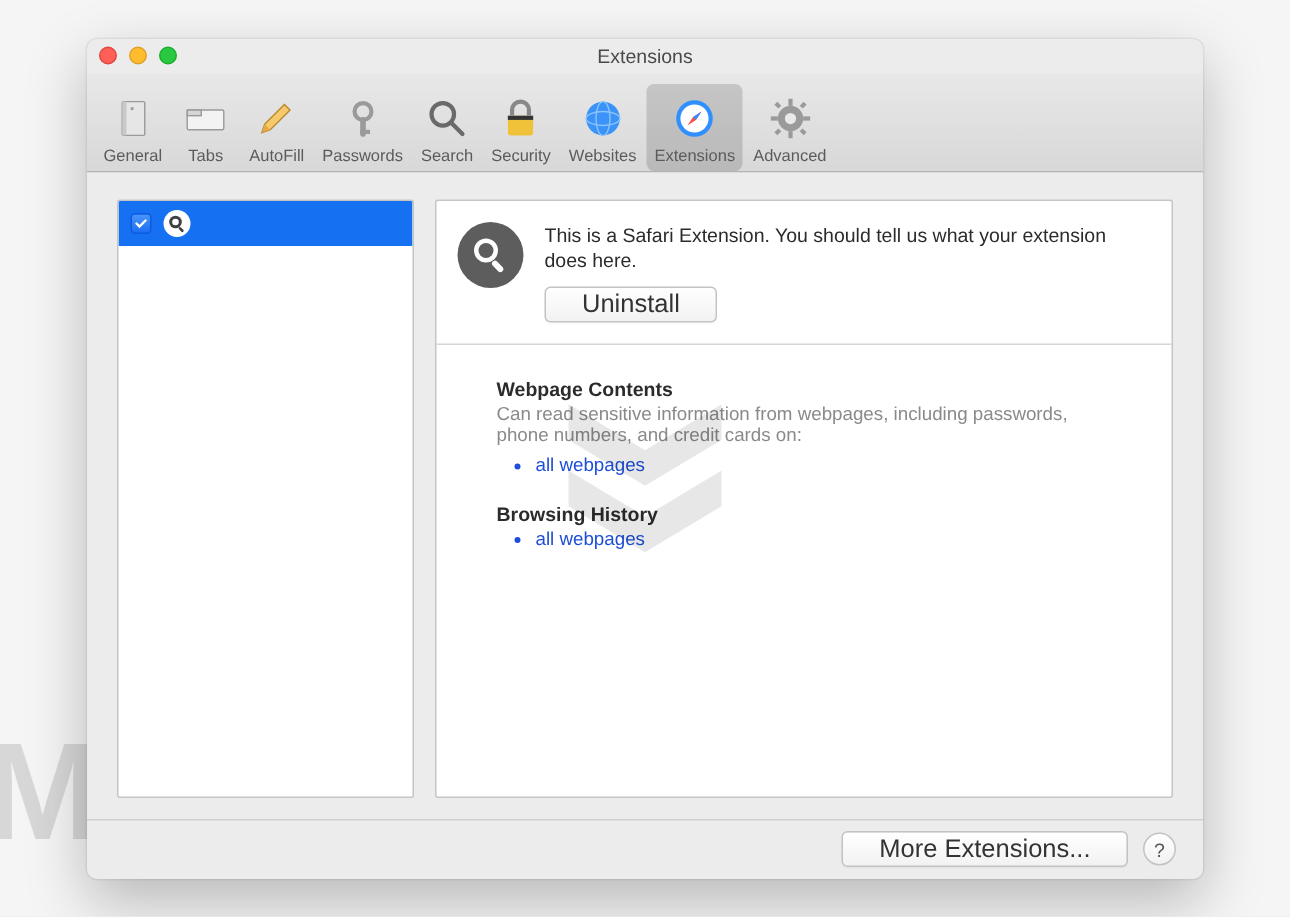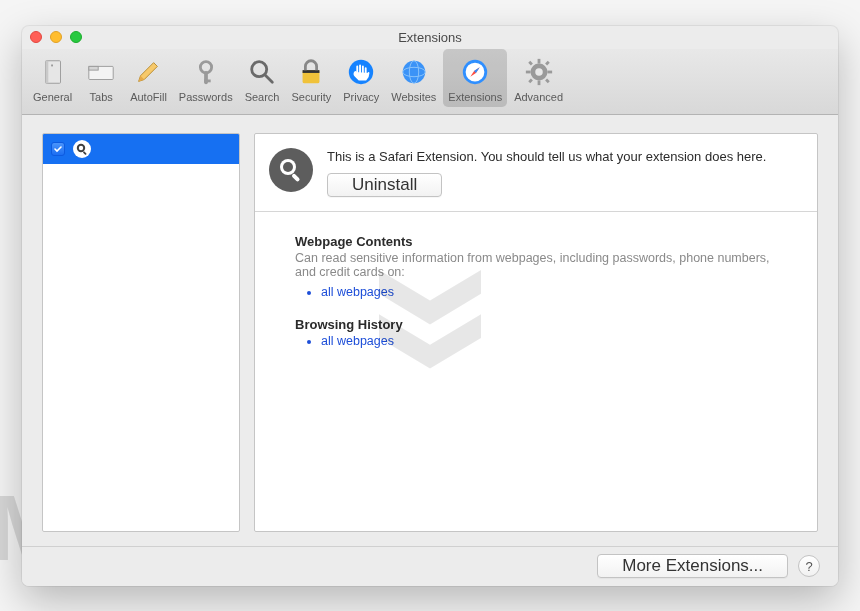--- a/index.html
+++ b/index.html
@@ -20,21 +20,21 @@
       right: -10px;
       font-size: 92px;
       font-weight: 700;
       color: rgba(0,0,0,0.12);
       letter-spacing: 6px;
       white-space: nowrap;
       pointer-events: none;
       font-family: Arial, sans-serif;
     }
     .window {
-      width: 816px;
+      width: 744px;
       height: 560px;
       background: #ececec;
       border-radius: 7px;
       box-shadow: 0 15px 40px rgba(0,0,0,0.25), 0 0 0 1px rgba(0,0,0,0.06);
       display: flex;
       flex-direction: column;
       overflow: hidden;
       position: relative;
       z-index: 1;
     }
@@ -55,21 +55,21 @@
       left: 0; right: 0;
       text-align: center;
       font-size: 13px;
       color: #4a4a4a;
     }
     .toolbar {
       height: 66px;
       background: linear-gradient(#e8e8e8, #d8d8d8);
       border-bottom: 1px solid #b3b3b3;
       display: flex;
-      align-items: flex-start;
+      align-items: flex-end;
       padding: 0 6px;
       gap: 2px;
     }
     .toolbar-item {
       display: flex;
       flex-direction: column;
       align-items: center;
       justify-content: flex-end;
       padding: 3px 5px 4px;
       border-radius: 4px;
@@ -282,29 +282,20 @@
     </div>
     <div class="toolbar-item">
       <div class="icon-wrap">
           <svg viewBox="0 0 32 32">
             <rect x="7" y="14" width="18" height="14" rx="2" fill="#f0c23a"></rect>
             <rect x="7" y="14" width="18" height="3" fill="#333"></rect>
             <path d="M10 14 v-4 a6 6 0 0 1 12 0 v4" fill="none" stroke="#888" stroke-width="3"></path>
           </svg>
         </div>
       <span>Security</span>
-    </div>
-    <div class="toolbar-item">
-      <div class="icon-wrap">
-          <svg viewBox="0 0 32 32">
-            <circle cx="16" cy="16" r="13" fill="#1683ff"></circle>
-            <path d="M12 10 v8 M15 9 v9 M18 10 v8 M21 12 v6 M10 16 q-2 2 0 4 l4 4 h7 q3 -3 3 -7" fill="#fff" stroke="#fff" stroke-width="2" stroke-linecap="round"></path>
-          </svg>
-        </div>
-      <span>Privacy</span>
     </div>
     <div class="toolbar-item">
       <div class="icon-wrap">
           <svg viewBox="0 0 32 32">
             <circle cx="16" cy="16" r="12" fill="#3b93f7"></circle>
             <ellipse cx="16" cy="16" rx="12" ry="5" fill="none" stroke="#8cc4fb"></ellipse>
             <ellipse cx="16" cy="16" rx="5" ry="12" fill="none" stroke="#8cc4fb"></ellipse>
           </svg>
         </div>
       <span>Websites</span>

